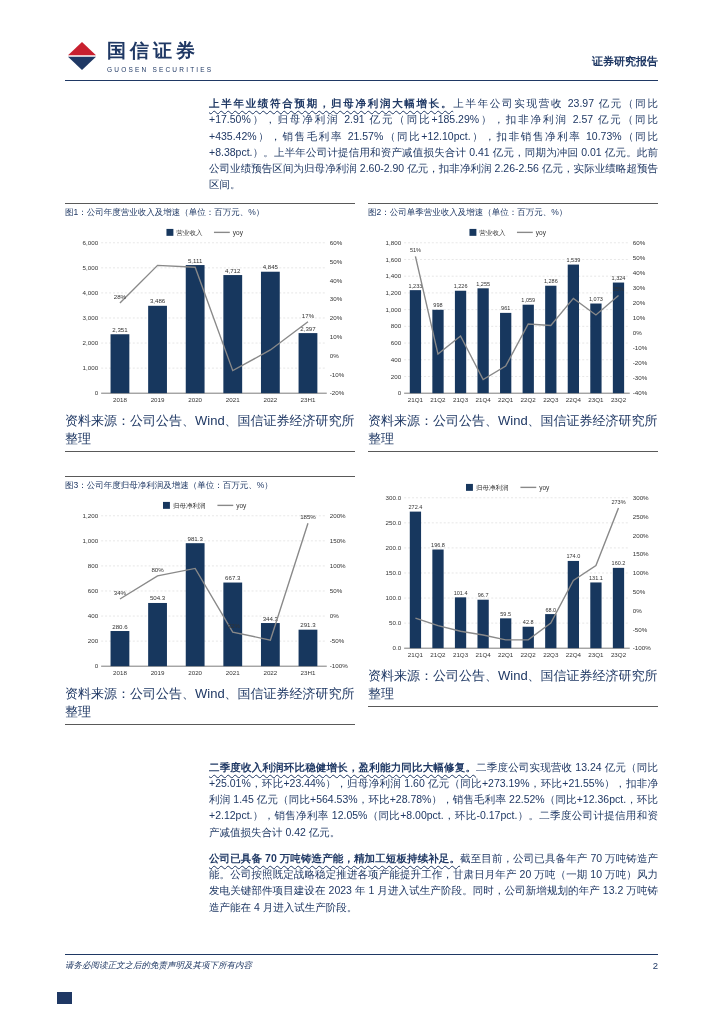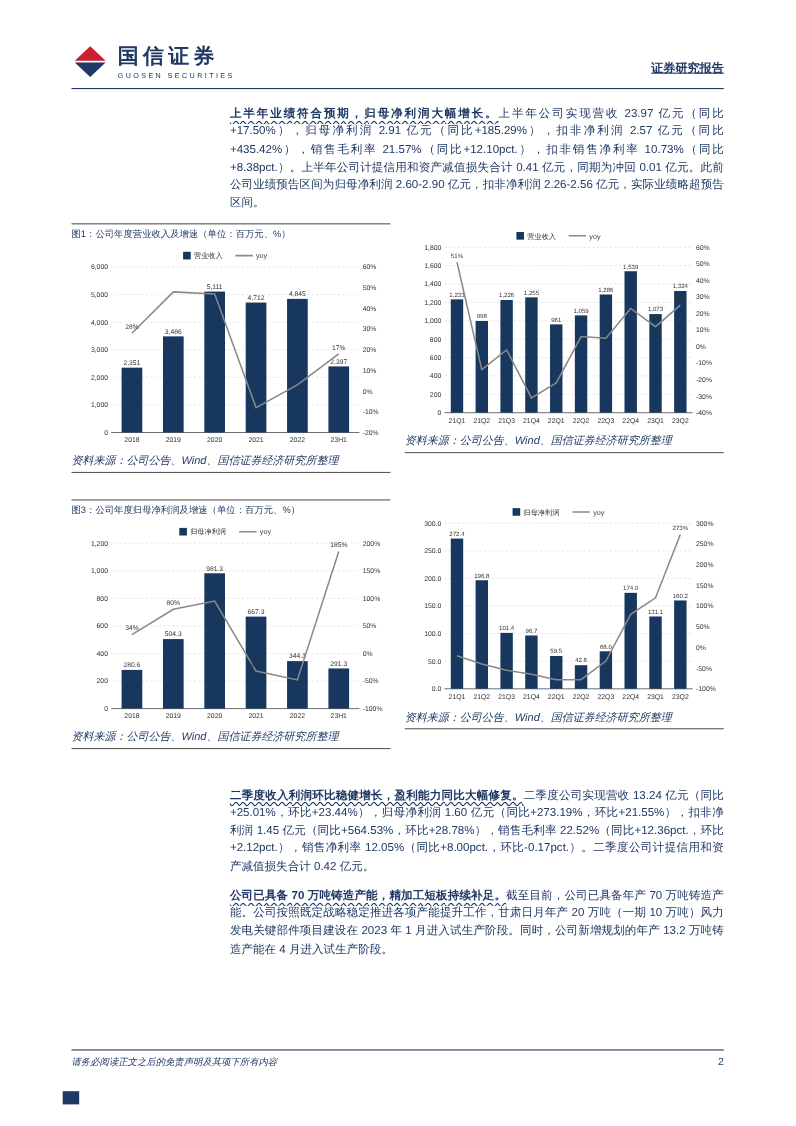--- a/index.html
+++ b/index.html
@@ -11,21 +11,21 @@
     font-family:"Liberation Sans","DejaVu Sans",sans-serif;
     color:#1f3864;
     padding:38px 66px 0 65px;
     overflow:hidden;
   }
   
   .hdr { display:flex; justify-content:space-between; align-items:flex-end; }
   .brand { display:flex; align-items:center; gap:8px; }
   .brand-cn { font-size:19px; font-weight:bold; letter-spacing:4px; color:#1f3864; }
   .brand-en { font-size:6.5px; letter-spacing:2.2px; color:#1f3864; margin-top:2px; }
-  .report-type { font-size:11px; font-weight:bold; color:#1f3864; padding-bottom:4px;text-decoration:underline; }
+  .report-type { font-size:11px; font-weight:bold; color:#1f3864; padding-bottom:4px; }
   .hdr-rule { border-top:1.5px solid #1f3864; margin-top:7px; }
   
   .para {
     margin:14px 0 0 144px; width:449px;
     font-size:10.5px; line-height:1.55; text-align:justify;
     color:#1f3864;
   }
   .para .lead {
     font-weight:bold;
     text-decoration:underline;
@@ -37,21 +37,21 @@
   
   .charts { display:flex; flex-wrap:wrap; gap:24px 13px; margin-top:10px; }
   .chart-cell { width:290px; }
   .chart-title {
     border-top:1.2px solid #595959;
     padding:3px 0 2px; font-size:8.5px; color:#1f3864;
   }
   .chart-svg { width:290px; height:190px; display:block; }
   .chart-source {
     border-bottom:1.2px solid #595959;
-    padding:1px 0 3px; font-size:10px; color:#1f3864;font-style:italic;
+    padding:1px 0 3px; font-size:13px; color:#1f3864;
   }
   
   .footer {
     position:absolute; left:65px; right:66px; bottom:52px;
     border-top:1px solid #1f3864; padding-top:5px;
     display:flex; justify-content:space-between; align-items:flex-start;
     font-size:8.5px; color:#1f3864;gap:40px;
   }
   .disclaimer { font-style:italic; }
   .pageno { font-size:9.5px; }
@@ -135,20 +135,21 @@
           <text x="245" y="183" font-size="6.3" text-anchor="middle" fill="#333">23H1</text>
           <rect x="102" y="8" width="7" height="7" fill="#17375e"></rect>
           <text x="112" y="14" font-size="6.6" fill="#333">营业收入</text>
           <line x1="150" y1="11.5" x2="166" y2="11.5" stroke="#898989" stroke-width="1.4"></line>
           <text x="169" y="14" font-size="6.6" fill="#333">yoy</text>
         </svg>
       <div class="chart-source">资料来源：公司公告、Wind、国信证券经济研究所整理</div>
     </figure>
 
     <figure class="chart-cell">
+      <figcaption class="chart-title">图2：公司单季营业收入及增速（单位：百万元、%）</figcaption>
       <svg class="chart-svg" viewBox="0 0 292 192">
           <line x1="36" y1="174" x2="264" y2="174" stroke="#595959" stroke-width="0.8"></line>
           <text x="33" y="176.2" font-size="6.3" text-anchor="end" fill="#333">0</text>
           <line x1="36" y1="157.11111111111111" x2="264" y2="157.11111111111111" stroke="#cfcfcf" stroke-width="0.5" stroke-dasharray="2 2"></line>
           <text x="33" y="159.3111111111111" font-size="6.3" text-anchor="end" fill="#333">200</text>
           <line x1="36" y1="140.22222222222223" x2="264" y2="140.22222222222223" stroke="#cfcfcf" stroke-width="0.5" stroke-dasharray="2 2"></line>
           <text x="33" y="142.42222222222222" font-size="6.3" text-anchor="end" fill="#333">400</text>
           <line x1="36" y1="123.33333333333334" x2="264" y2="123.33333333333334" stroke="#cfcfcf" stroke-width="0.5" stroke-dasharray="2 2"></line>
           <text x="33" y="125.53333333333335" font-size="6.3" text-anchor="end" fill="#333">600</text>
           <line x1="36" y1="106.44444444444444" x2="264" y2="106.44444444444444" stroke="#cfcfcf" stroke-width="0.5" stroke-dasharray="2 2"></line>

